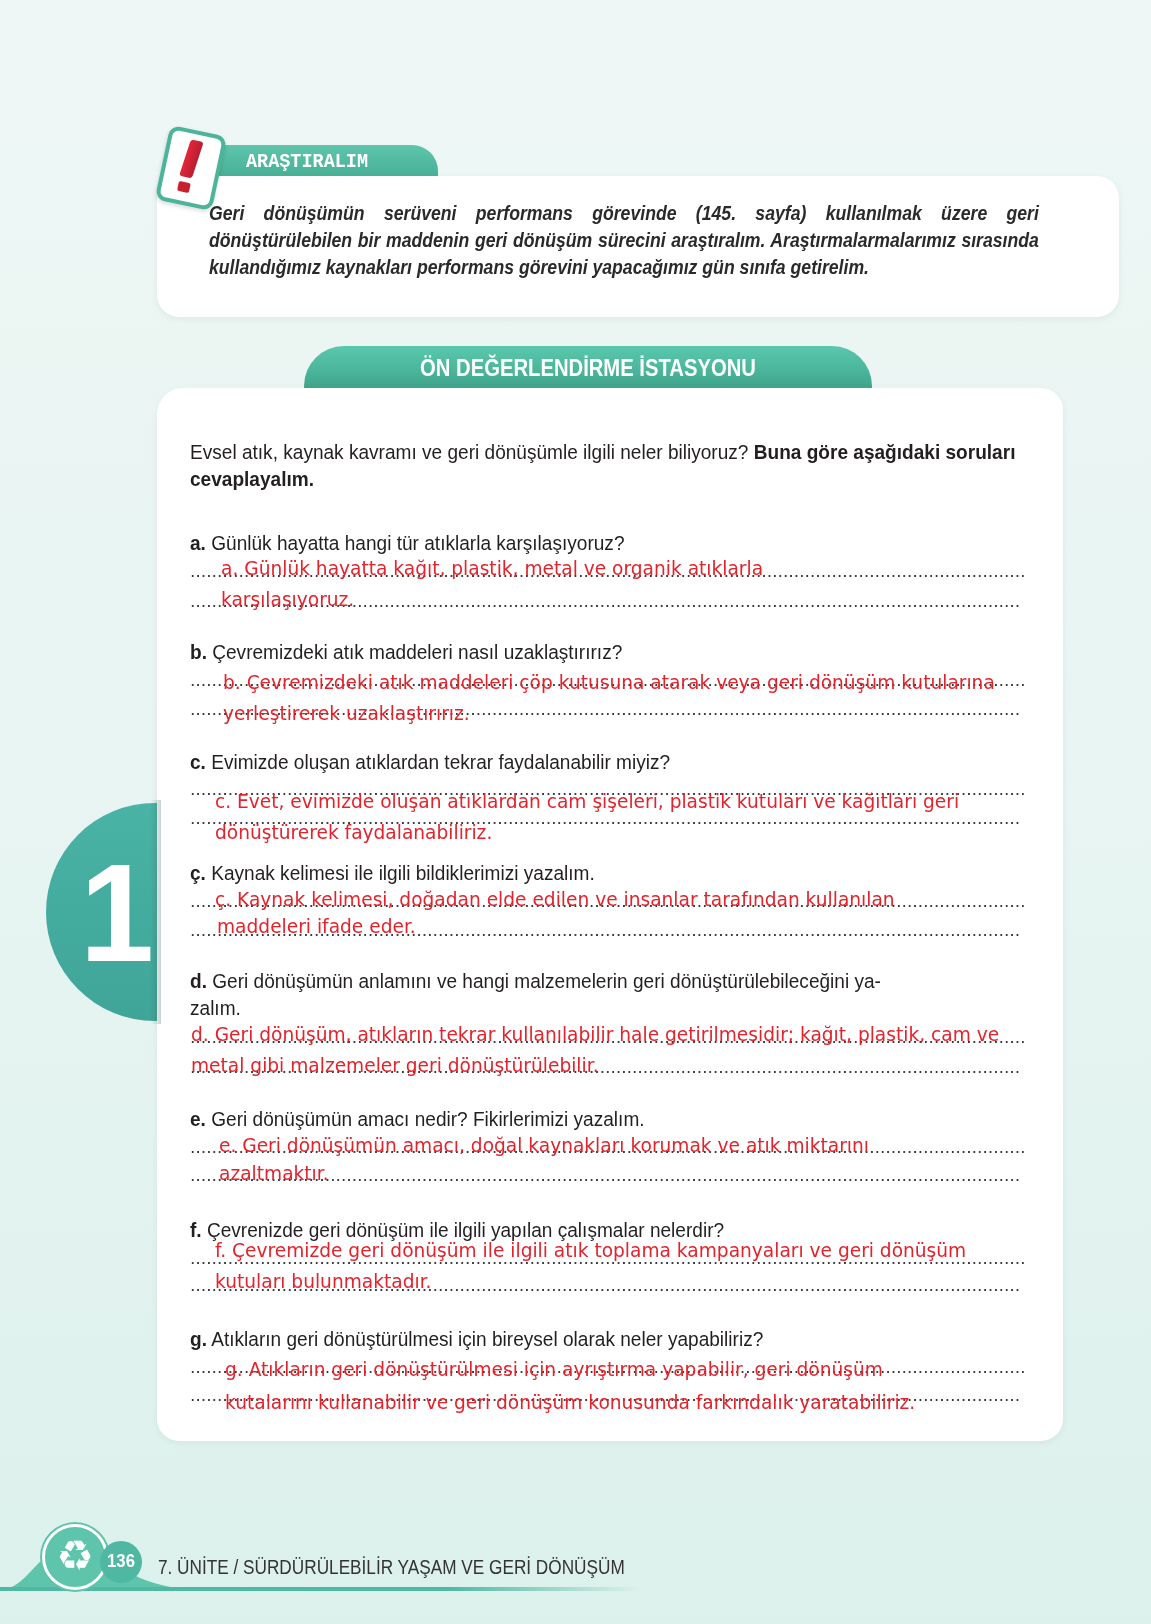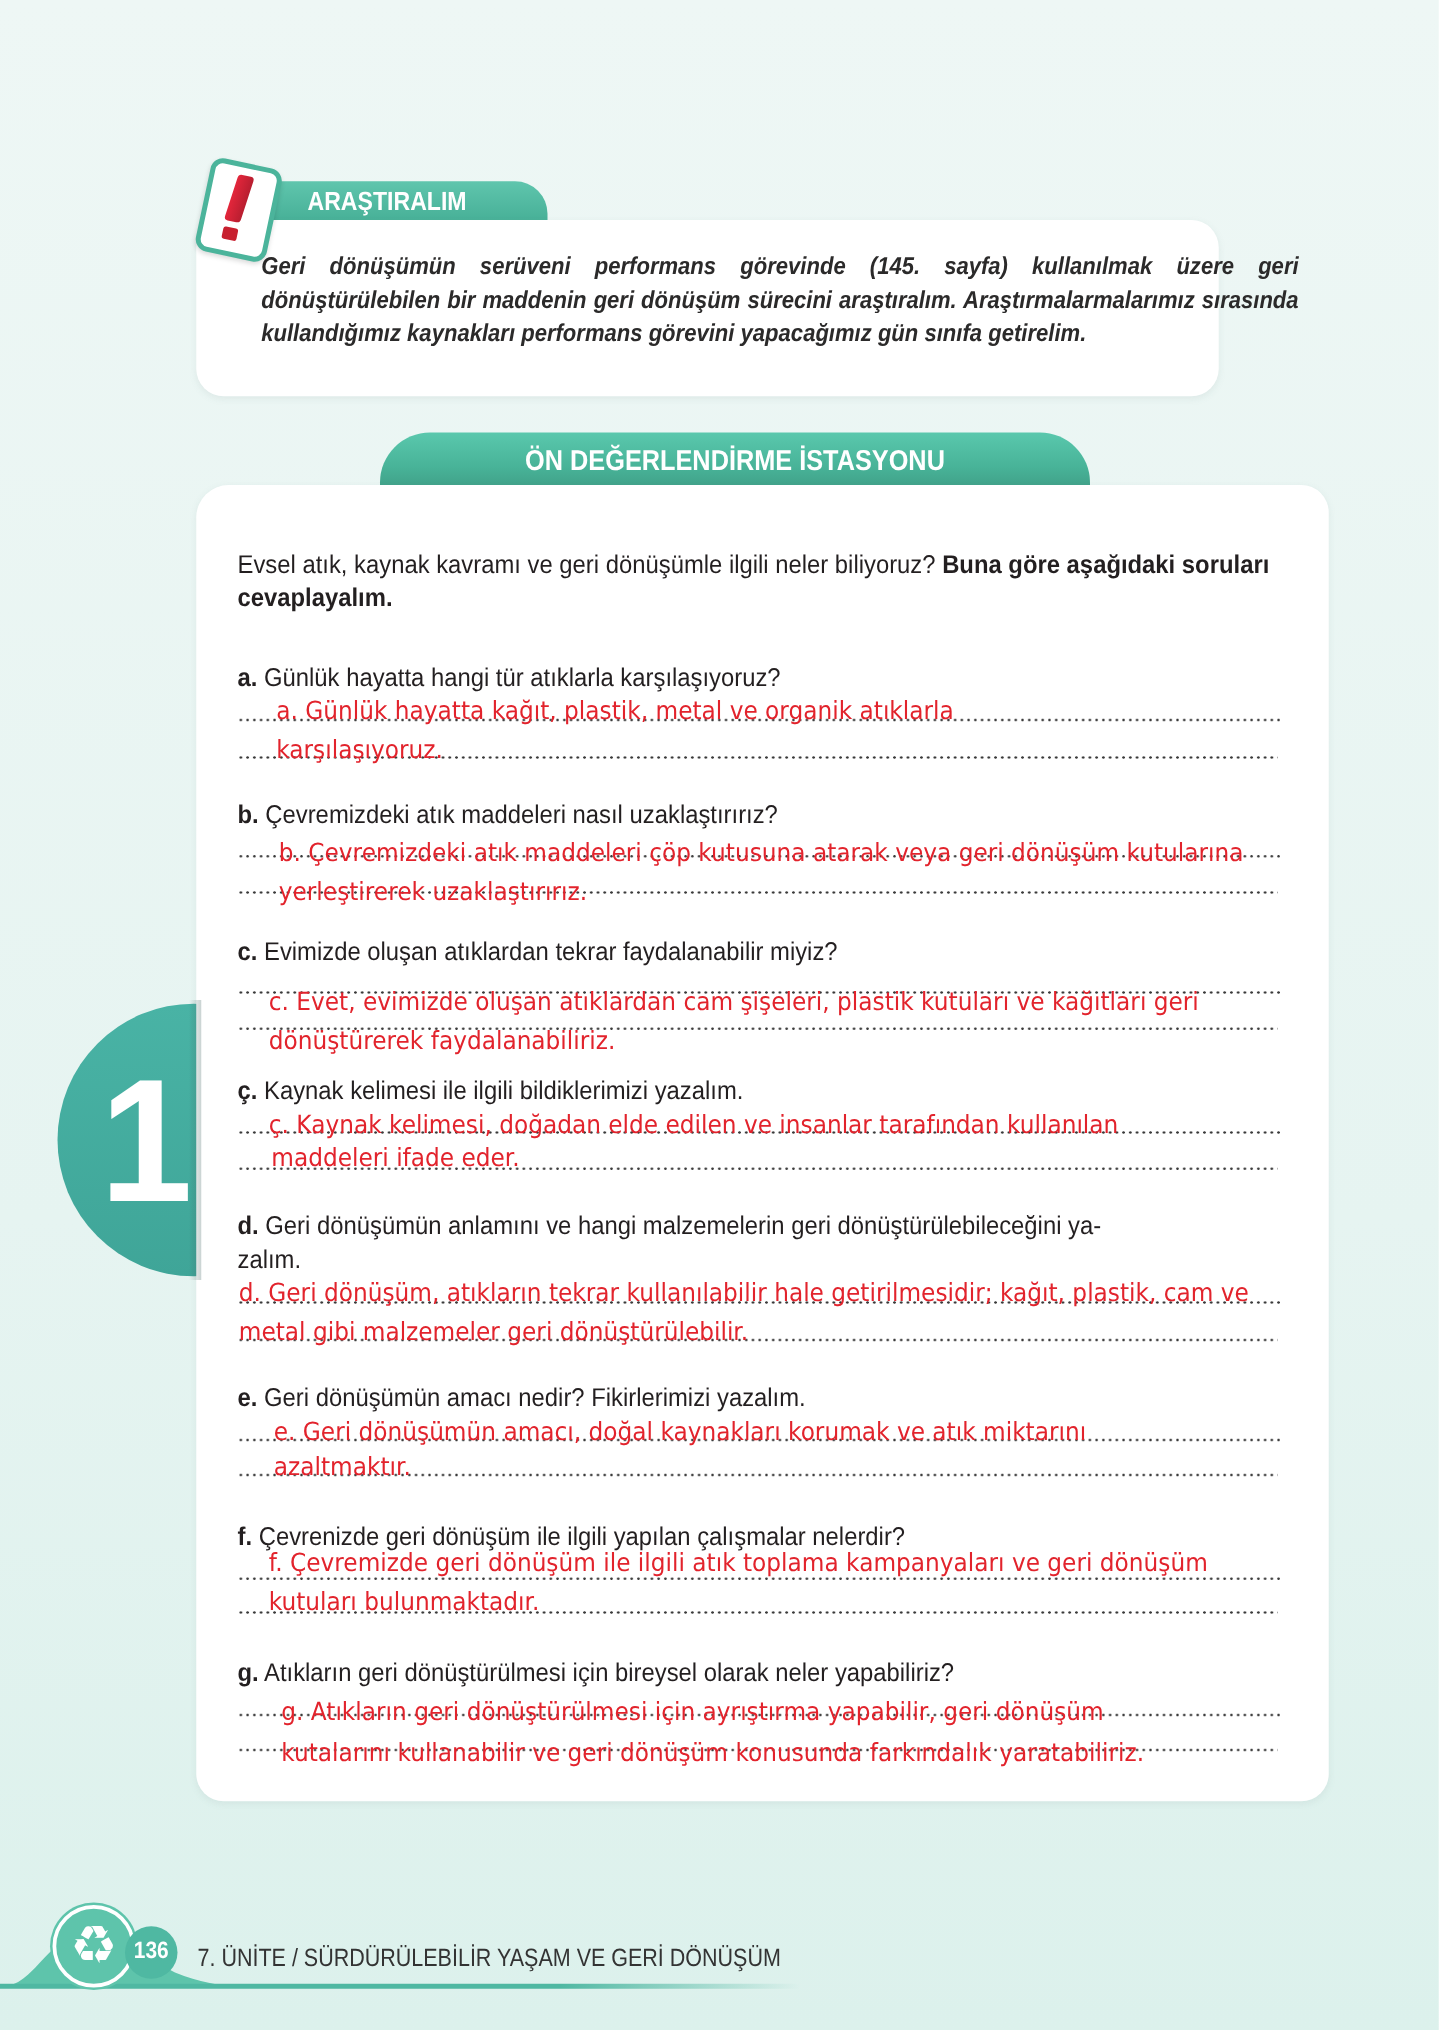--- a/index.html
+++ b/index.html
@@ -10,21 +10,21 @@
     color:#231f20;
   }
   .card {
     position:absolute; background:#ffffff; border-radius:22px;
     box-shadow: 0 2px 6px rgba(120,150,145,0.12);
   }
   
   .arastir-tab {
     position:absolute; left:218px; top:145px; width:220px; height:32px;
     background: linear-gradient(180deg,#5fc5ad 0%, #47b097 100%);
-    border-top-left-radius:6px; border-top-right-radius:26px;
+    border-top-left-radius:6px; border-top-right-radius:26px;font-family:Liberation Mono, monospace;
   }
   .arastir-tab span {
     position:absolute; left:28px; top:5px; color:#fff; font-weight:bold;
     font-size:21px; letter-spacing:0px;
     transform: scaleX(0.88); transform-origin:left center;
   }
   .warn-icon {
     position:absolute; left:162px; top:130px; width:50px; height:68px;
     background:#fff; border:4px solid #4bb49b; border-radius:10px;
     transform: rotate(12deg);
@@ -32,21 +32,21 @@
   }
   .warn-icon .bar {
     position:absolute; left:17px; top:6px; width:13px; height:38px;
     background:linear-gradient(90deg,#e3263b,#b81e30); border-radius:3px;
     transform: skewX(-6deg);
   }
   .warn-icon .dot {
     position:absolute; left:16px; top:49px; width:12px; height:10px;
     background:#c8202f; border-radius:2px;
   }
-  .card1 { left:157px; top:176px; width:818px; height:141px; }
+  .card1 { left:157px; top:176px; width:962px; height:141px; }
   .card1 p {
     position:absolute; left:52px; top:24px; width:830px; margin:0;
     font-style:italic; font-weight:bold; font-size:19.5px; line-height:27px;
     color:#2b2a2a; text-align:justify; text-indent:0;
     transform: scaleX(0.905); transform-origin:left top;
     width:917px;
   }
   
   .onde-tab {
     position:absolute; left:304px; top:346px; width:568px; height:46px;

